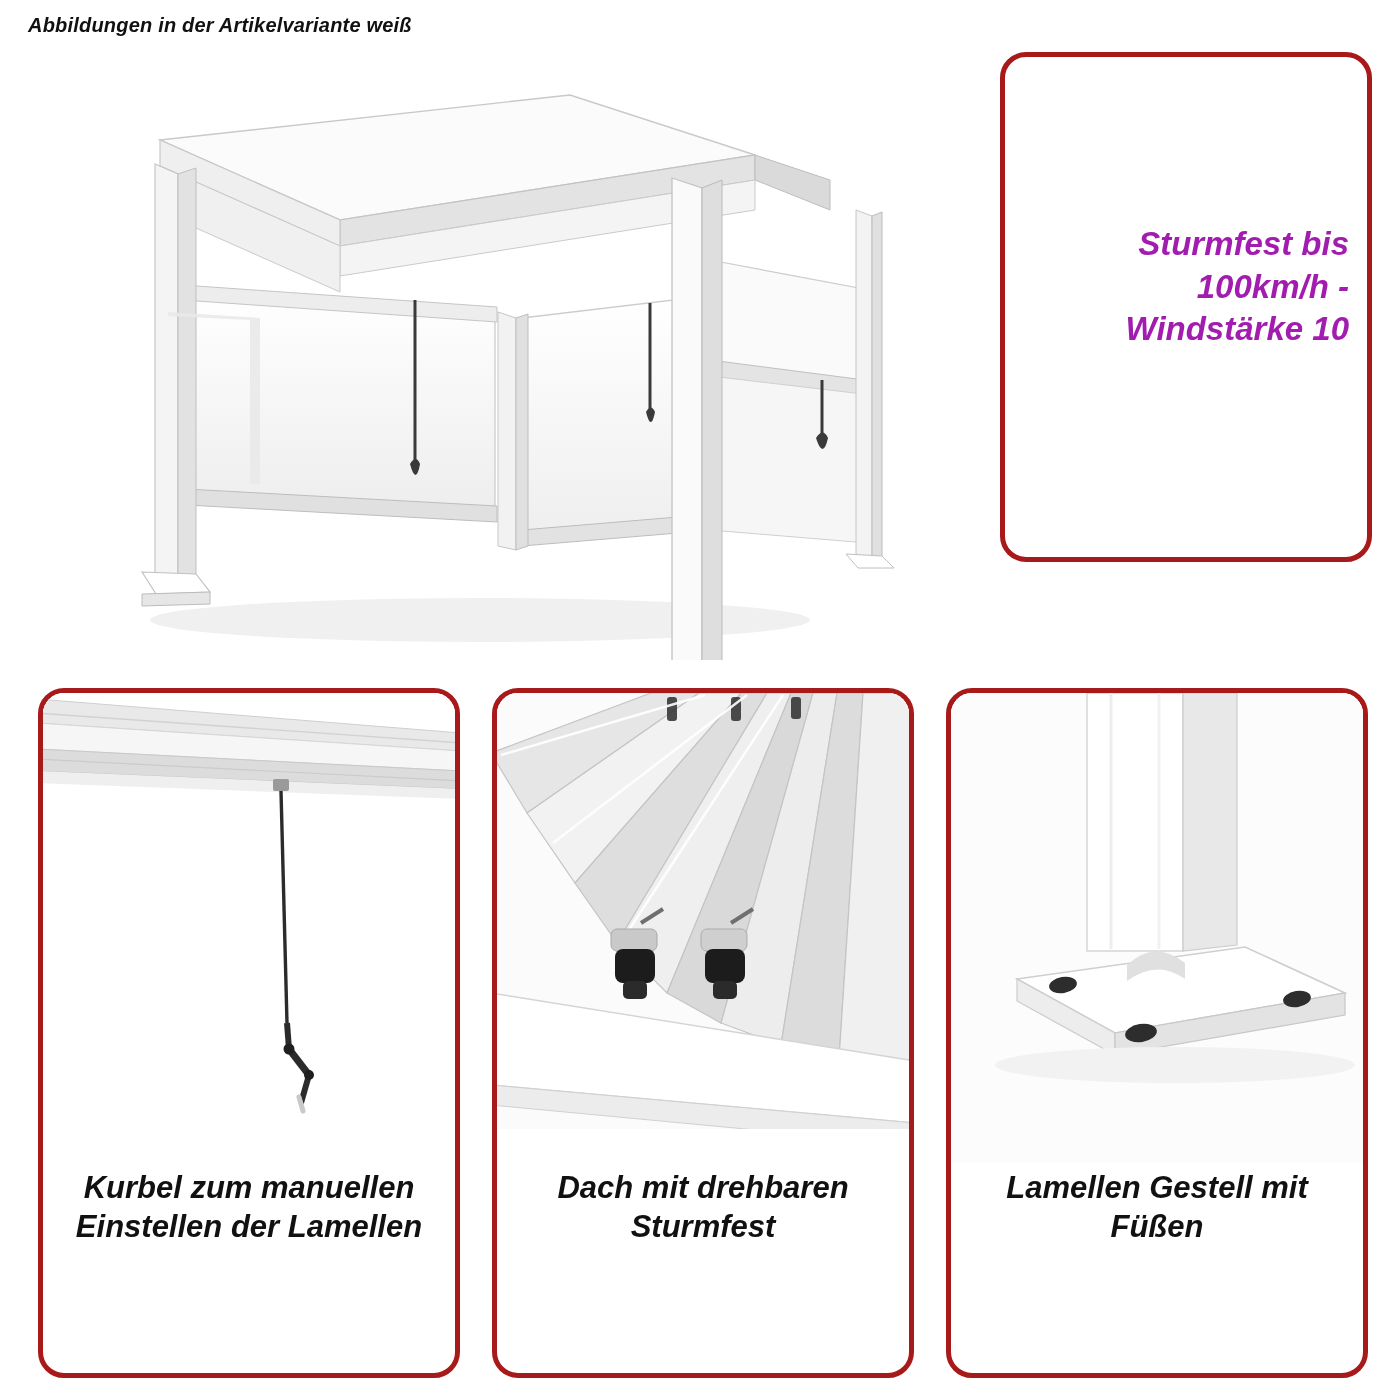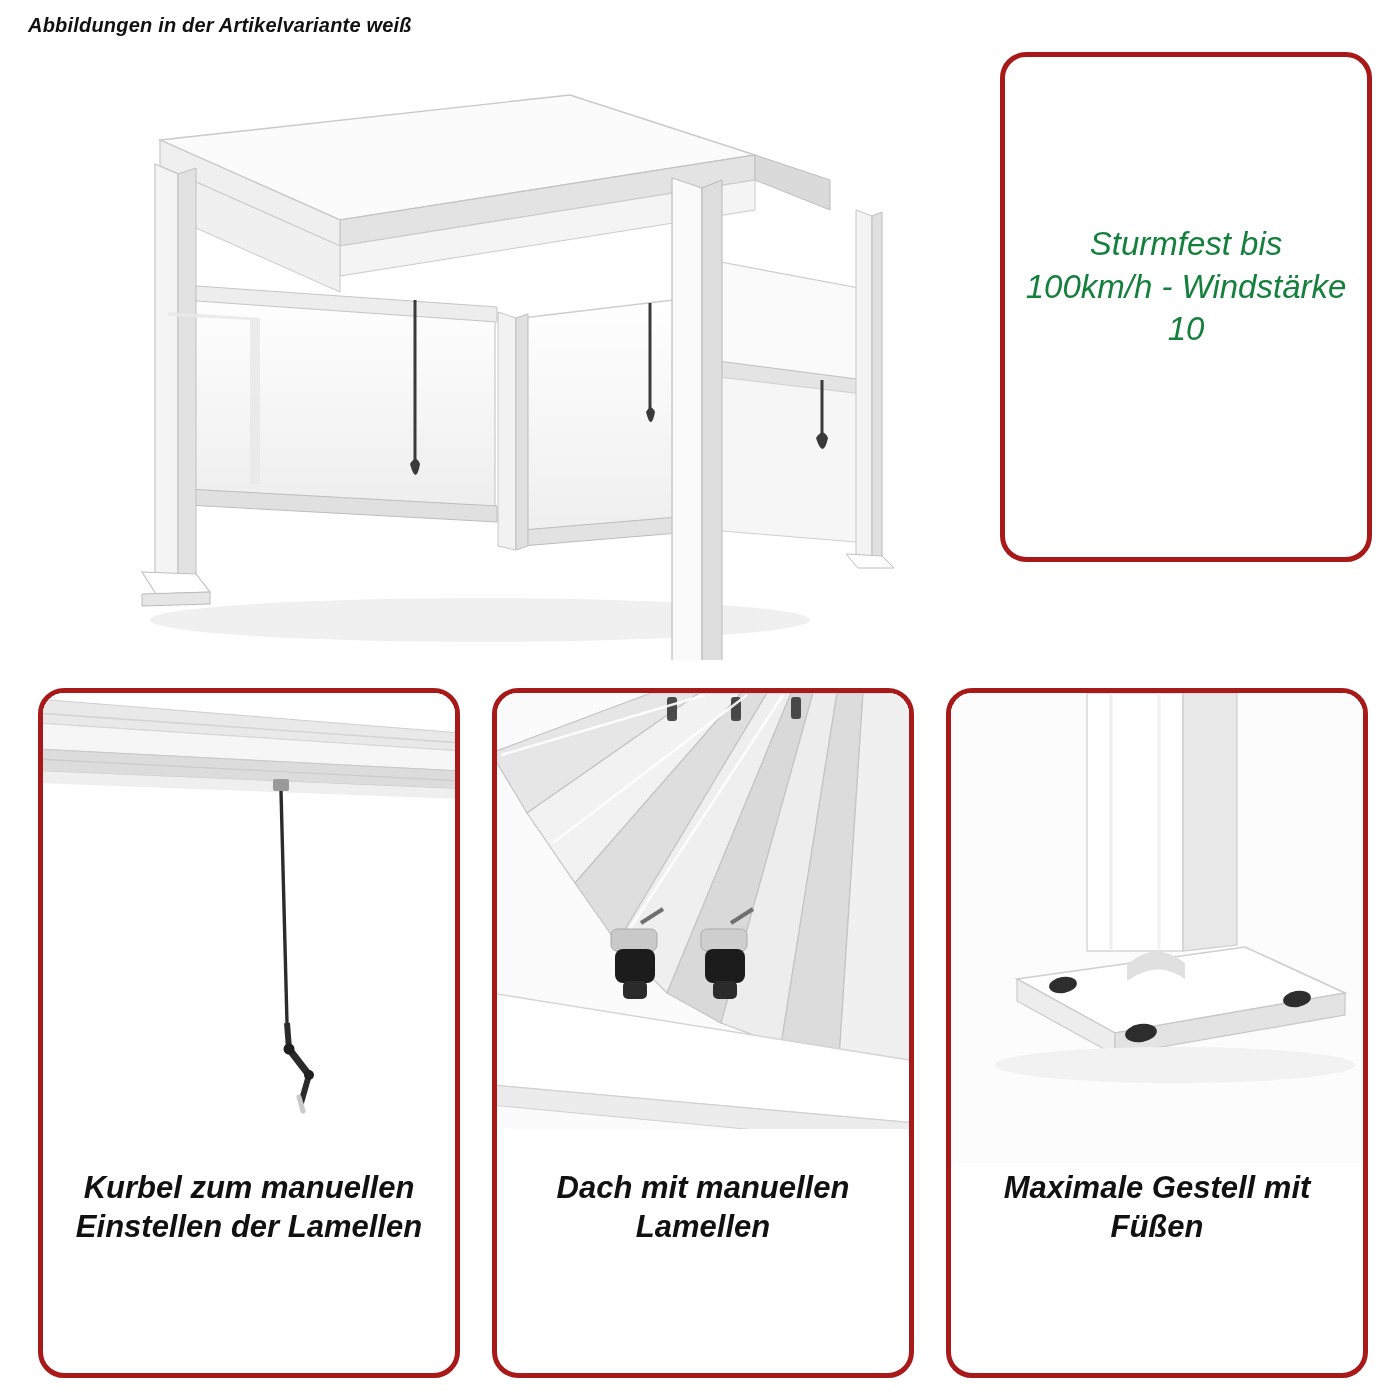--- a/index.html
+++ b/index.html
@@ -56,25 +56,25 @@
     background: #ffffff;
     box-sizing: border-box;
     display: flex;
     flex-direction: column;
     align-items: center;
     justify-content: center;
     padding: 14px 18px;
   }
   .info-line {
     font-size: 33px;
-    font-weight: normal;
+    font-weight: bold;
     font-style: italic;
-    text-align: center;
+    text-align: right;
     line-height: 1.3;
-    color: #15803d;
+    color: #a21caf;
   }
   .info-gap {
     height: 40px;
   }
 
   
   .cards {
     position: absolute;
     left: 38px;
     top: 688px;
@@ -279,21 +279,21 @@
             <rect x="214" y="256" width="40" height="34" rx="8" fill="#1c1c1c"></rect>
             <rect x="222" y="288" width="24" height="18" rx="5" fill="#2b2b2b"></rect>
             <path d="M240,230 l22,-14" stroke="#6f6f6f" stroke-width="4" fill="none"></path>
           </g>
 
           <polygon points="0,300 424,368 424,430 0,392" fill="#ffffff" stroke="#d4d4d4" stroke-width="1.4"></polygon>
           <polygon points="0,392 424,430 424,452 0,412" fill="#ececec" stroke="#d0d0d0" stroke-width="1"></polygon>
           <rect x="0" y="436" width="424" height="34" fill="#ffffff"></rect>
         </svg>
       </div>
-      <div class="card-caption">Dach mit manuellen Lamellen</div>
+      <div class="card-caption">Dach mit drehbaren Sturmfest</div>
     </div>
 
     <div class="card">
       <div class="card-photo">
         <svg class="illus" viewBox="0 0 424 470" preserveAspectRatio="xMidYMid slice">
           <rect x="0" y="0" width="424" height="470" fill="#fcfcfc"></rect>
 
           <polygon points="142,0 238,0 238,258 142,258" fill="#ffffff" stroke="#d5d5d5" stroke-width="1.4"></polygon>
           <polygon points="238,0 292,0 292,252 238,258" fill="#e8e8e8" stroke="#cccccc" stroke-width="1.2"></polygon>
           <path d="M166,0 L166,256" stroke="#ededed" stroke-width="3" fill="none"></path>
@@ -305,17 +305,17 @@
 
           <ellipse cx="118" cy="292" rx="14" ry="8" fill="#2d2d2d" transform="rotate(-9 118 292)"></ellipse>
           <ellipse cx="352" cy="306" rx="14" ry="8" fill="#2d2d2d" transform="rotate(-9 352 306)"></ellipse>
           <ellipse cx="196" cy="340" rx="16" ry="9" fill="#2d2d2d" transform="rotate(-9 196 340)"></ellipse>
 
           <path d="M182,272 q28,-26 58,-2 l0,16 q-28,-20 -58,2 z" fill="#e0e0e0"></path>
 
           <ellipse cx="230" cy="372" rx="180" ry="18" fill="#f2f2f2"></ellipse>
         </svg>
       </div>
-      <div class="card-caption">Maximale Gestell mit Füßen</div>
+      <div class="card-caption">Lamellen Gestell mit Füßen</div>
     </div>
 
   </div>
 </div>
 
 </body></html>

